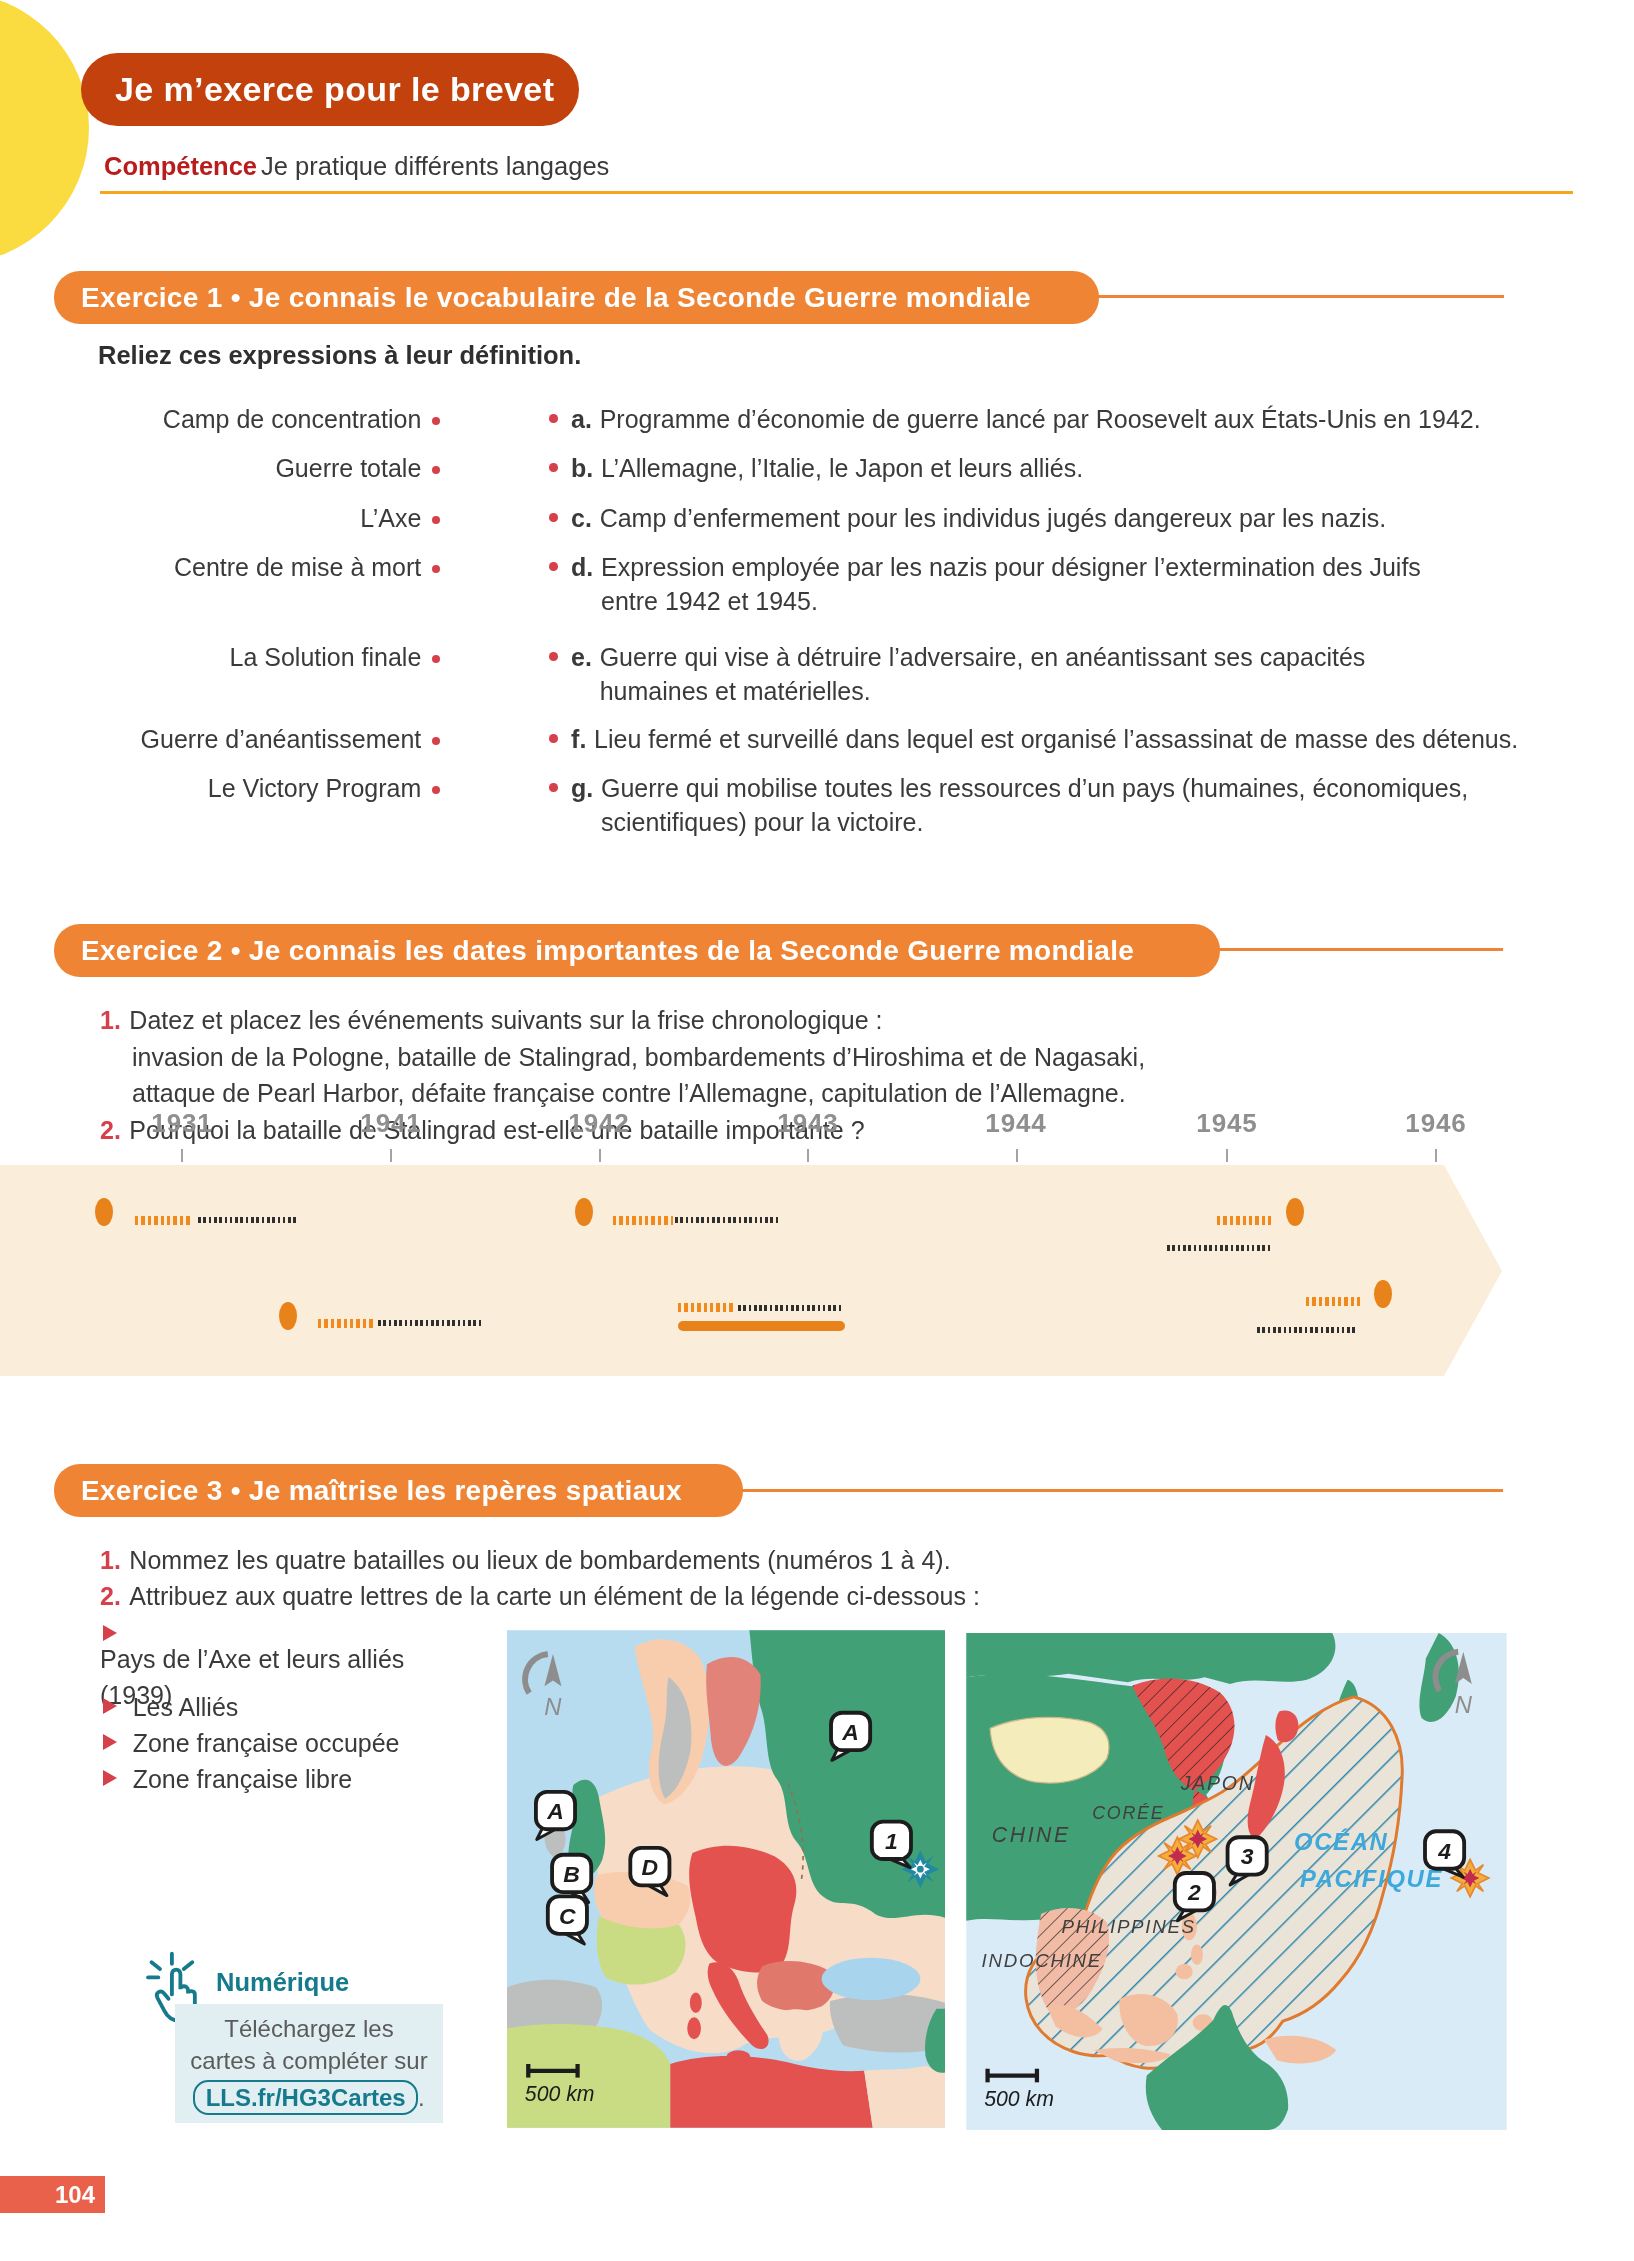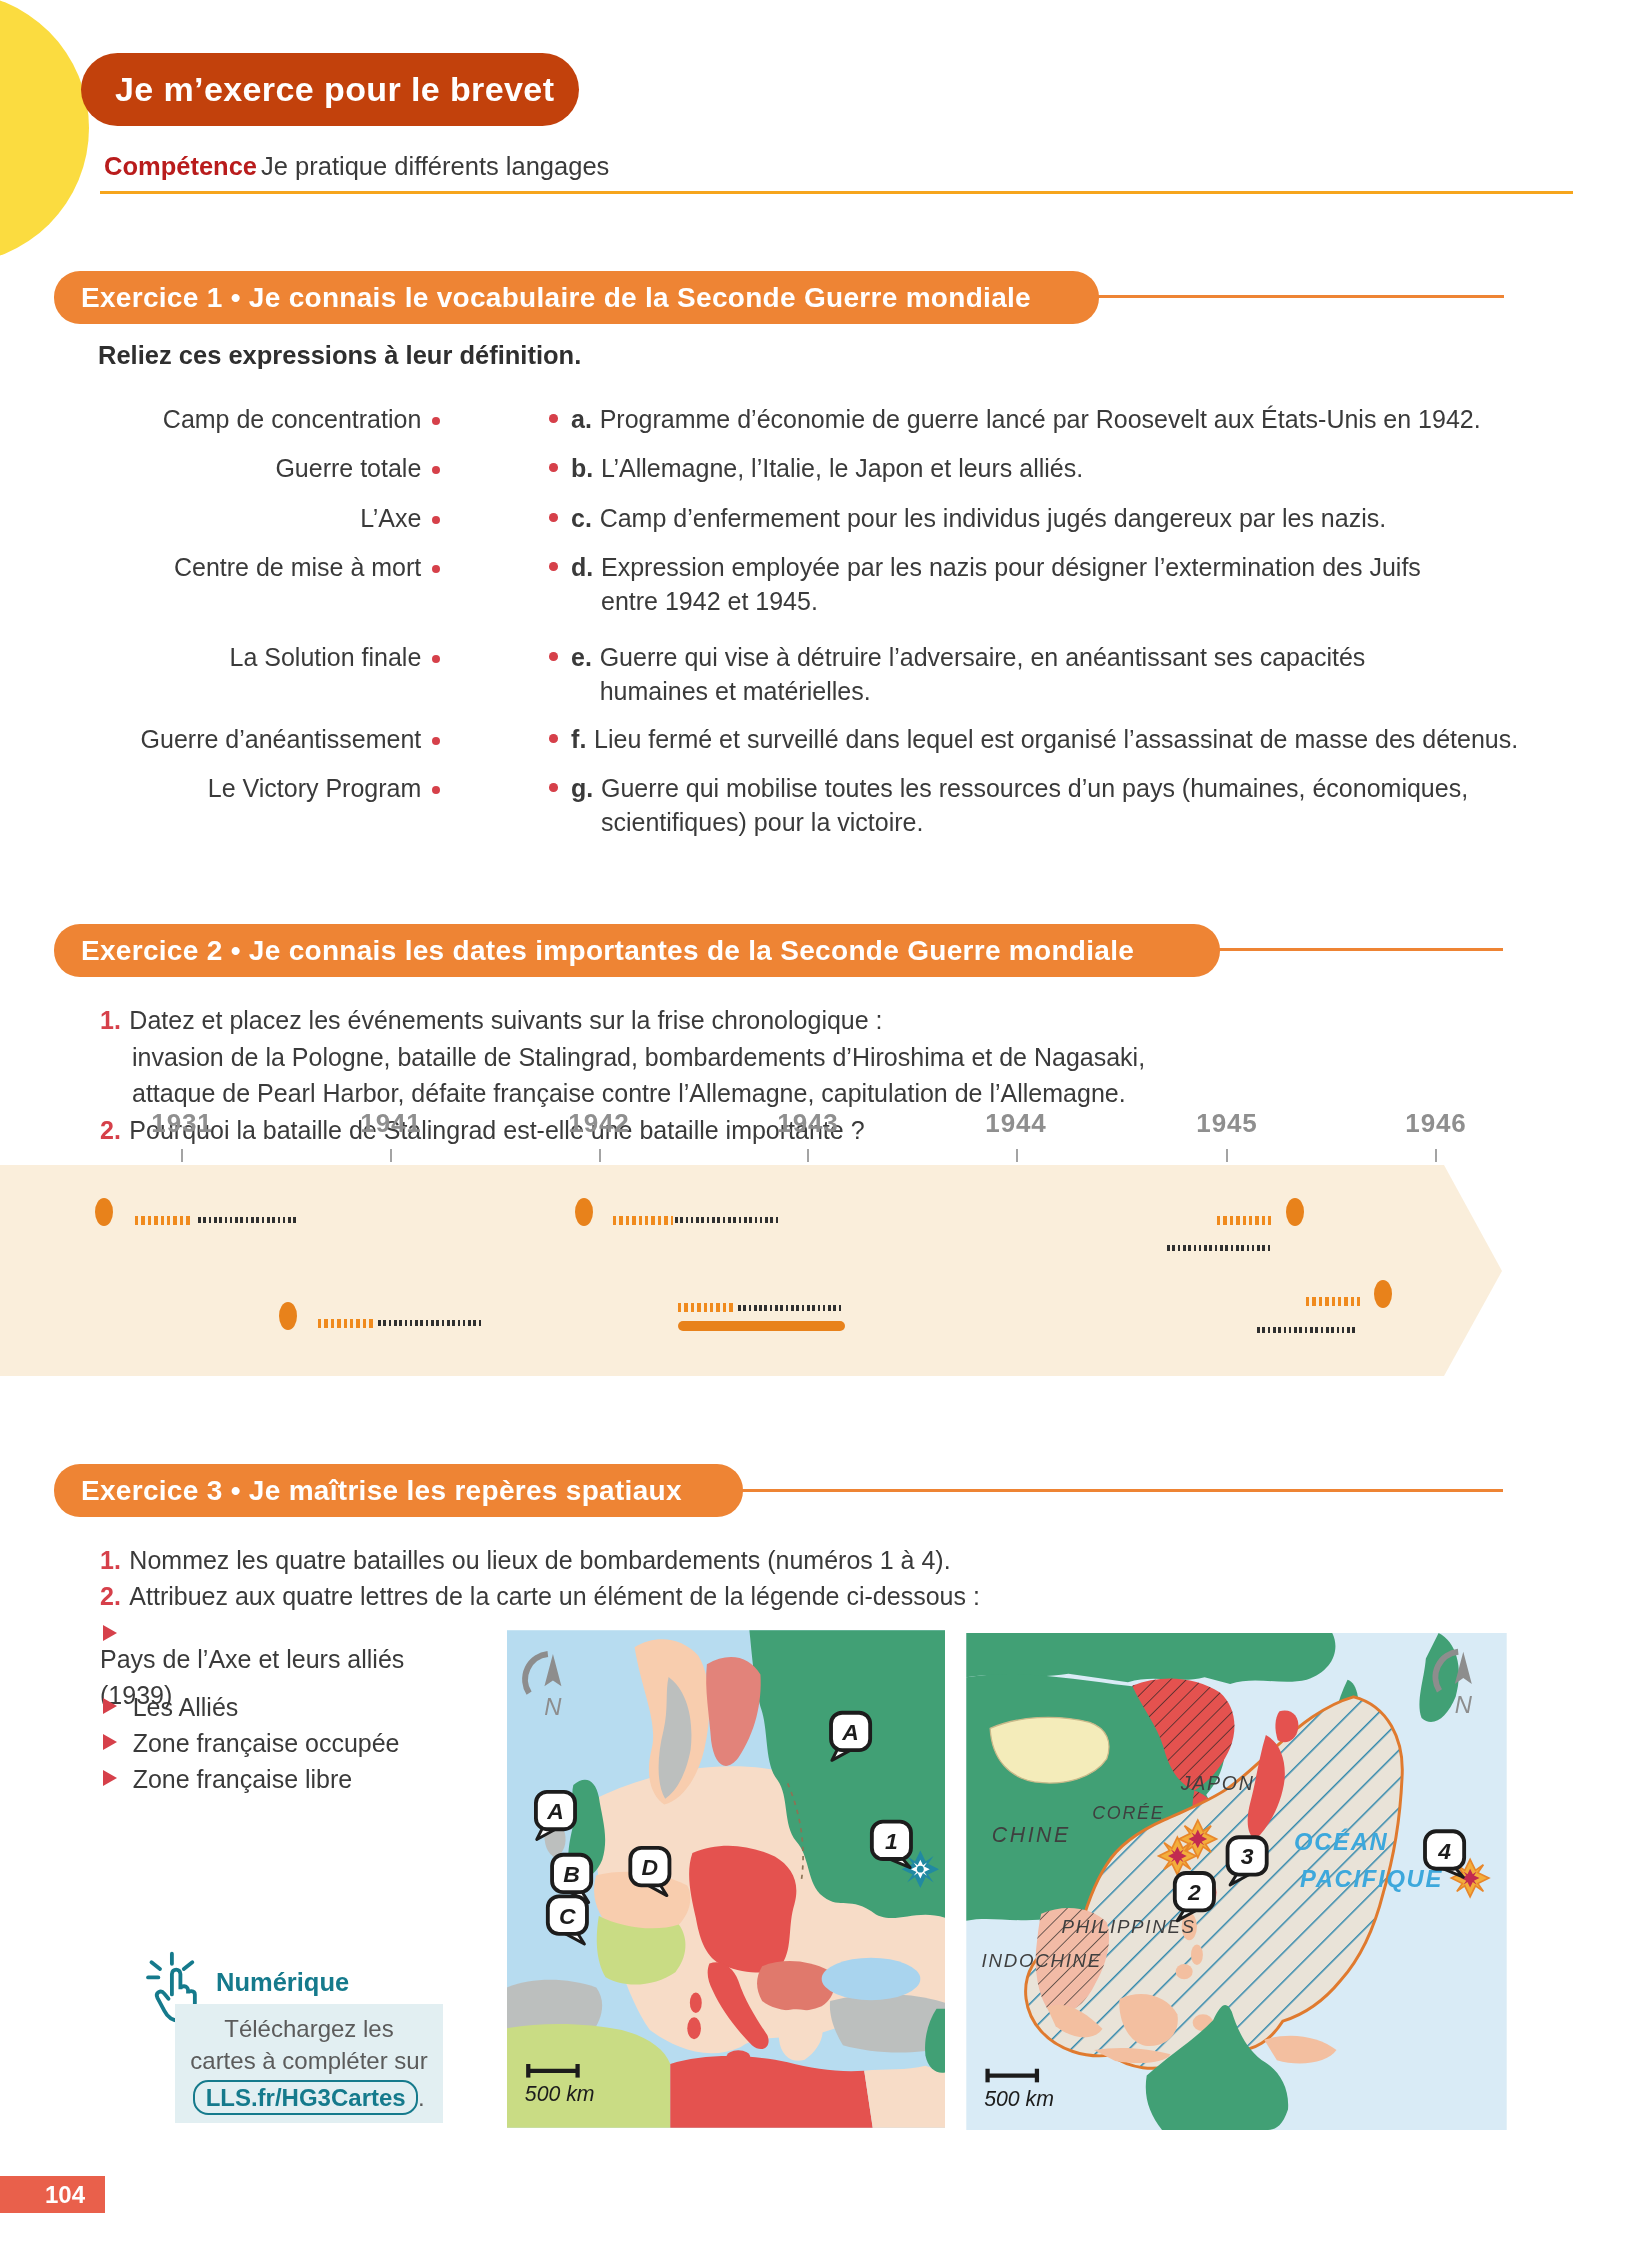--- a/index.html
+++ b/index.html
@@ -57,21 +57,21 @@
 
   
   .num-title{left:216px;top:1968px;font-size:25.5px;font-weight:bold;color:#157A8C;}
   .num-box{left:175px;top:2004px;width:268px;height:119px;background:#E2EFF2;
       text-align:center;font-size:24px;color:#5B5B5B;line-height:32px;padding-top:8.5px;box-sizing:border-box;}
   .num-link{display:inline-block;border:2.6px solid #157A8C;border-radius:15.3px;padding:0 10.2px;
       color:#157A8C;font-weight:bold;line-height:31px;margin-top:3.4px;}
   .map{position:absolute;}
   svg text{font-family:"Liberation Sans",sans-serif;}
   .page-tab{left:0;top:2176px;width:105px;height:37px;background:#E9604B;color:#fff;
-      font-size:24px;font-weight:bold;text-align:right;line-height:37px;padding-right:20px;box-sizing:border-box;}
+      font-size:24px;font-weight:bold;text-align:right;line-height:37px;padding-right:10px;box-sizing:border-box;}
 </style>
 </head>
 <body>
 
 <div id="page">
 
   <div class="abs yellow-blob"></div>
 
   <div class="abs header-pill">
     <span>Je m’exerce pour le brevet</span>

